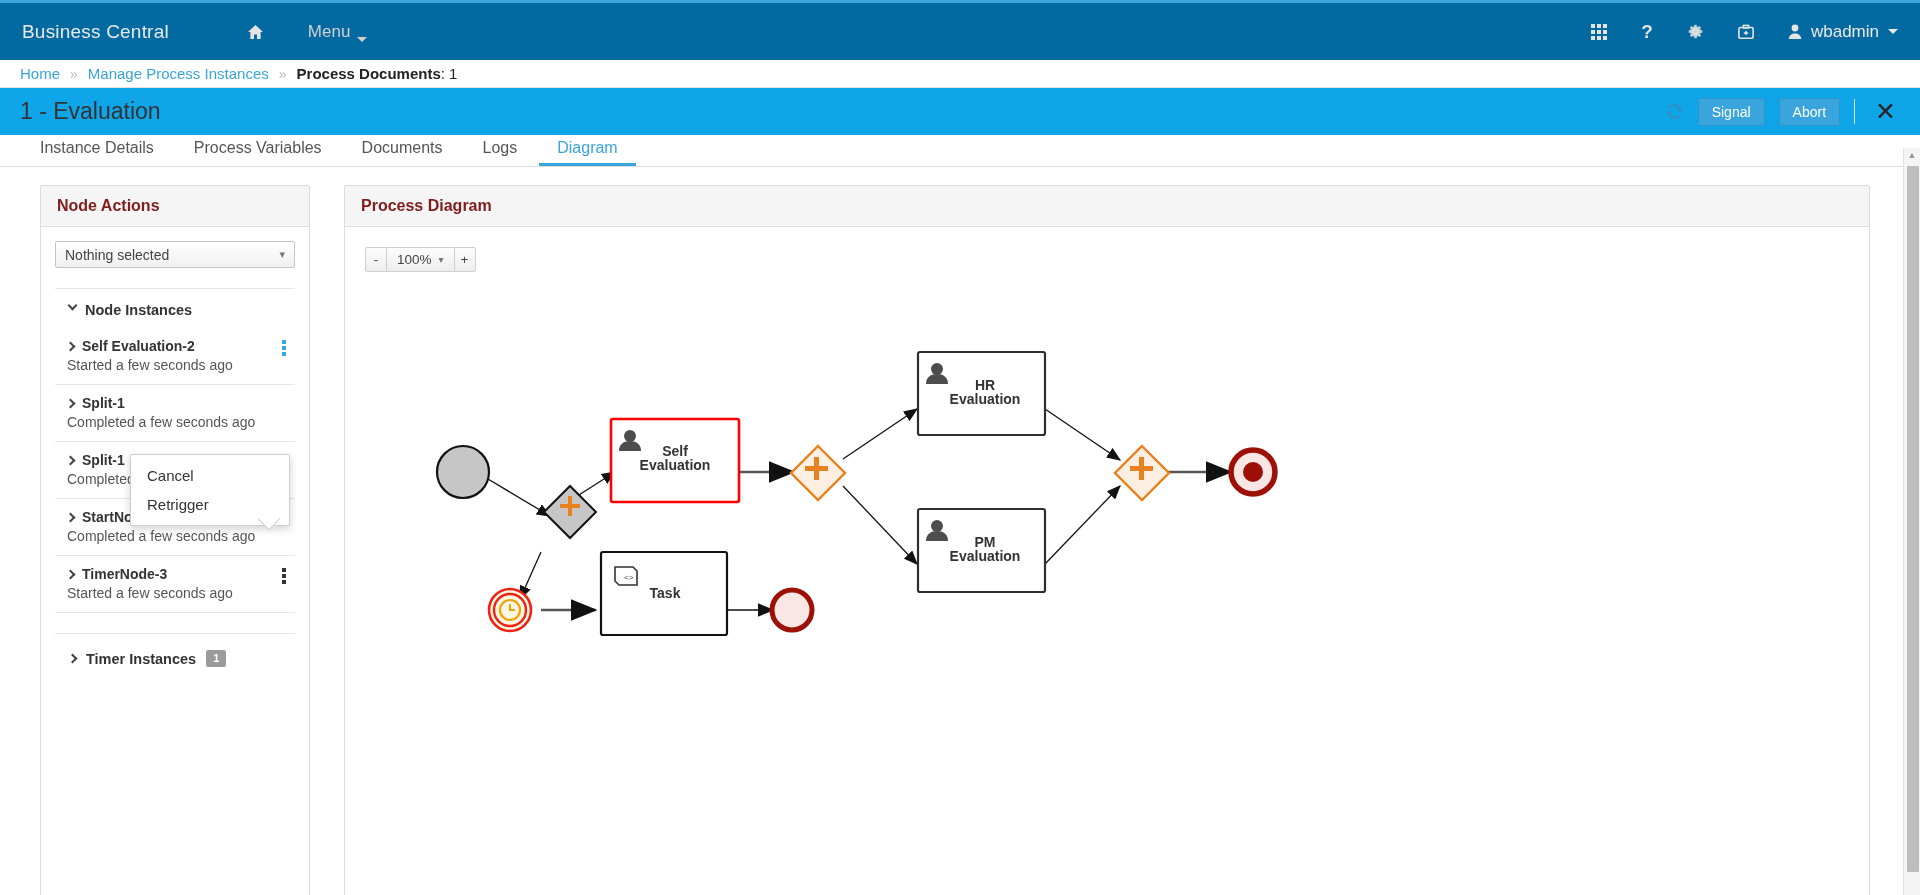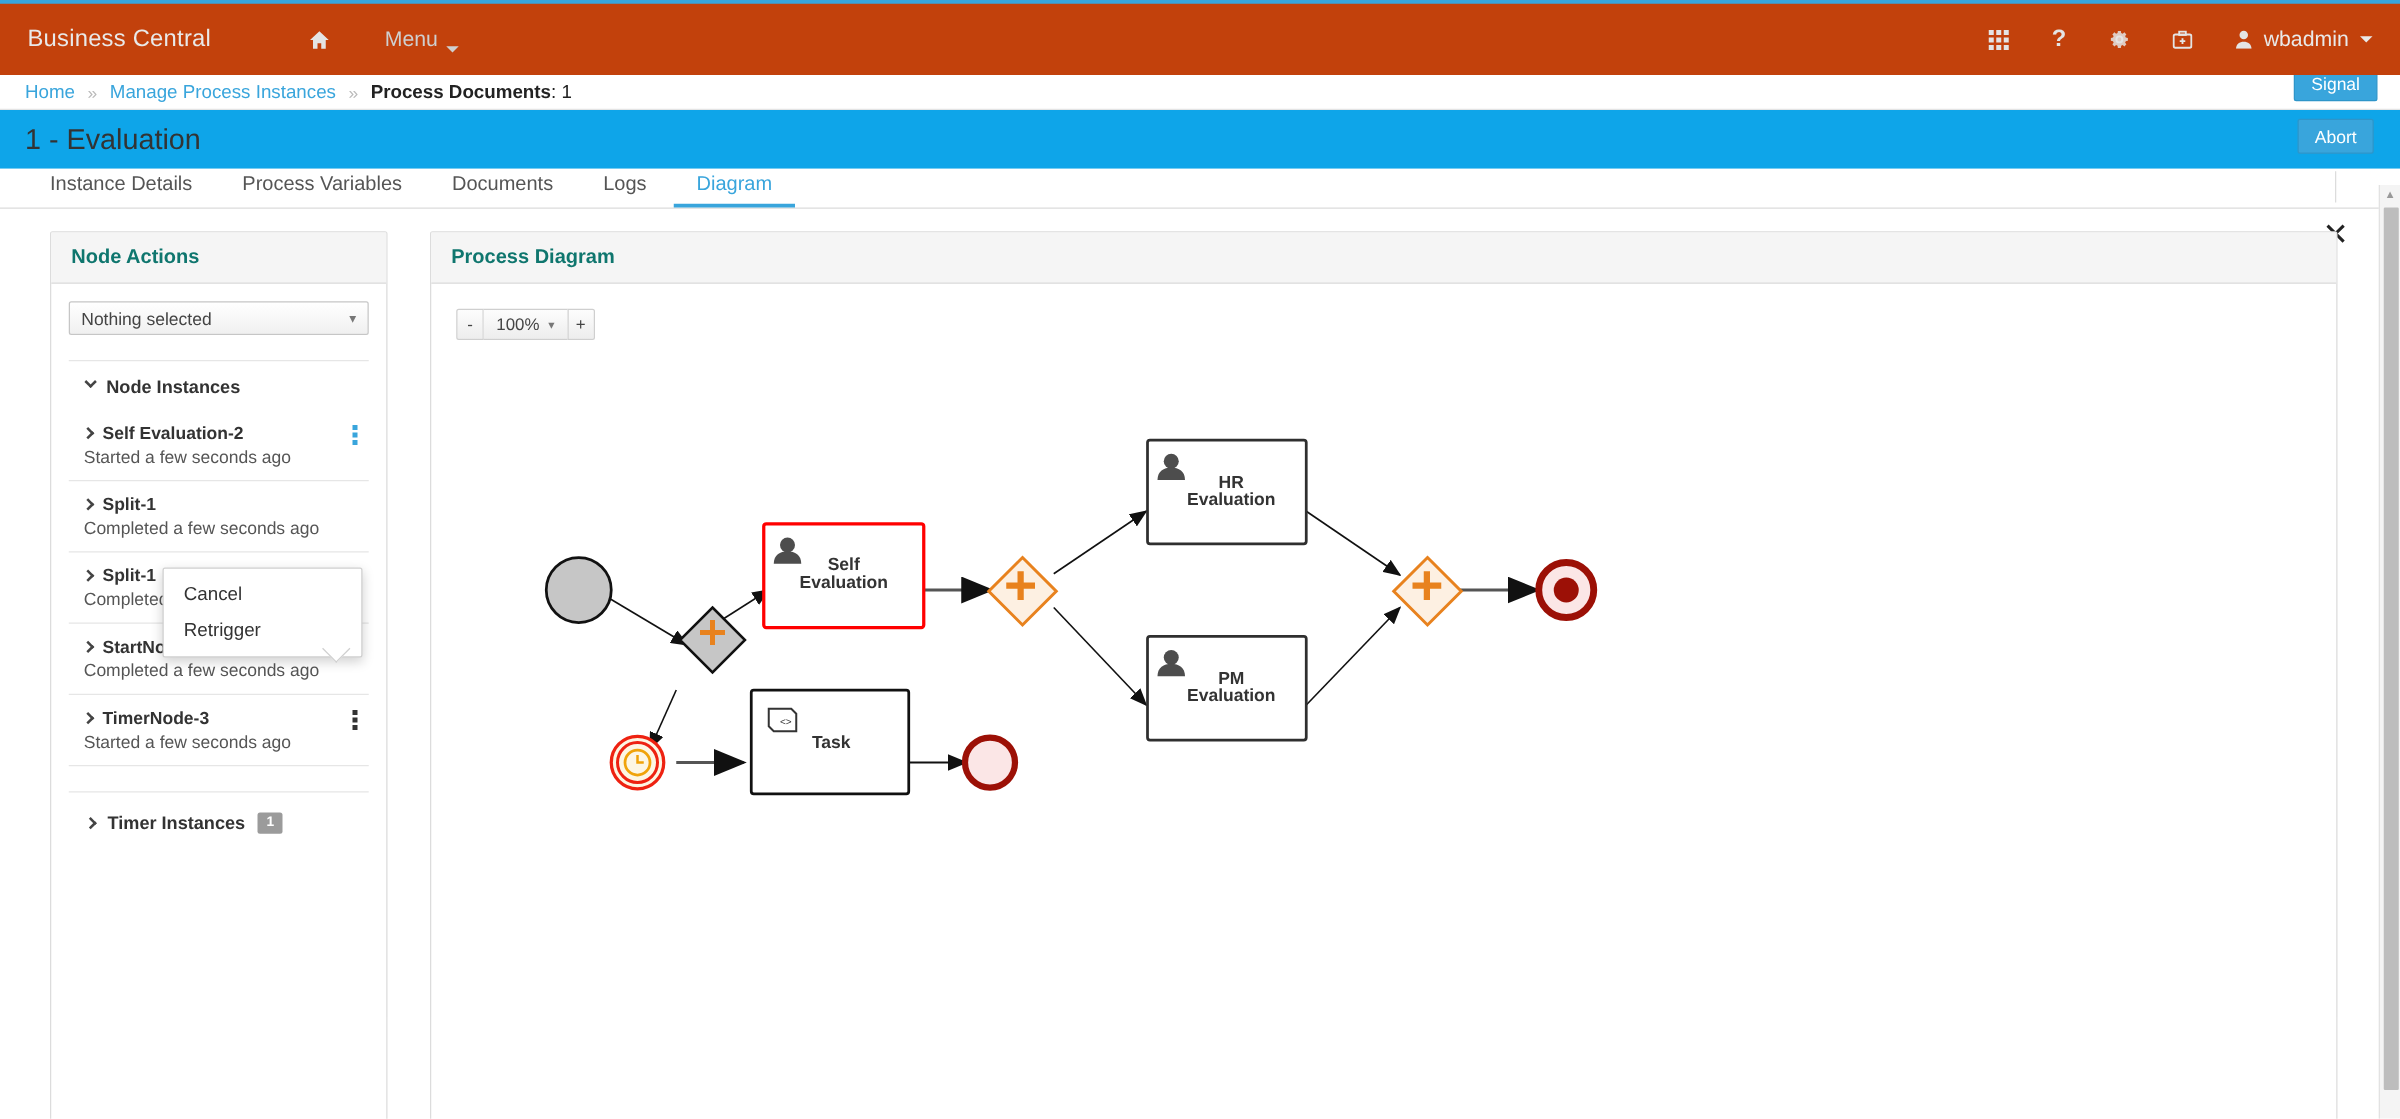--- a/index.html
+++ b/index.html
@@ -8,21 +8,21 @@
     width:1920px; height:895px;
     font-family:"Liberation Sans", sans-serif;
     background:#ffffff;
     color:#333;
     overflow:hidden;
     position:relative;
   }
 
   
   .navbar {
-    height:60px; background:#c2410c;
+    height:60px; background:#0369a1;
     border-top:3px solid #39a5dc;
     display:flex; align-items:center;
     padding:0 22px 0 22px;
     position:relative;
   }
   .brand { color:#e9e9e9; font-size:19px; letter-spacing:.2px; }
   .nav-home { margin-left:78px; display:flex; align-items:center; }
   .nav-menu { margin-left:44px; color:#cfcfcf; font-size:17px; display:flex; align-items:flex-end; gap:7px; }
   .nav-right { margin-left:auto; display:flex; align-items:center; gap:34px; }
   .nav-right .ic { color:#e4e4e4; display:flex; align-items:center; }
@@ -42,21 +42,21 @@
   .breadcrumb .sep { color:#bbb; font-size:14px; }
   .breadcrumb .cur { color:#222; }
   .breadcrumb .cur b { font-weight:bold; }
 
   
   .titlebar {
     height:47px; display:flex; align-items:center;
     padding:0 18px 0 20px; background:#0ea5e9;
   }
   .page-title { font-size:23px; color:#333; font-weight:normal; }
-  .title-actions { margin-left:auto; display:flex; align-items:center; gap:14px;flex-direction:column; }
+  .title-actions { margin-left:auto; display:flex; align-items:center; gap:14px; }
   .btn-primary {
     background:#39a5dc; color:#fff; border:1px solid #2e95c9;
     font-size:14px; padding:5px 13px; border-radius:2px; cursor:pointer;
     font-family:"Liberation Sans", sans-serif;
   }
   .icon-btn { background:none; border:none; cursor:pointer; padding:0; display:flex; align-items:center; }
   .vdivider { width:1px; height:25px; background:#dcdcdc; }
   .close-x { font-size:25px; color:#222; line-height:1; cursor:pointer; padding:0 6px; }
 
   
@@ -70,21 +70,21 @@
     border-bottom:3px solid transparent; line-height:1;
   }
   .tab.active { color:#39a5dc; border-bottom-color:#39a5dc; }
 
   
   .content { display:flex; padding:18px 0 0 40px; gap:34px; position:relative; }
 
   .panel { background:#fff; border:1px solid #dcdcdc; border-radius:2px; }
   .panel-head {
     background:#f5f5f5; border-bottom:1px solid #dcdcdc;
-    padding:11px 16px; font-size:16px; font-weight:bold; color:#0f766e;
+    padding:11px 16px; font-size:16px; font-weight:bold; color:#7f1d1d;
   }
 
   
   .left-panel { width:270px; }
   .left-body { padding:14px 14px 22px 14px; }
   .select-box {
     height:27px; border:1px solid #c6c6c6; border-radius:2px;
     background:linear-gradient(#ffffff,#f0f0f0);
     display:flex; align-items:center; justify-content:space-between;
     padding:0 9px; font-size:14px; color:#444; cursor:pointer;

